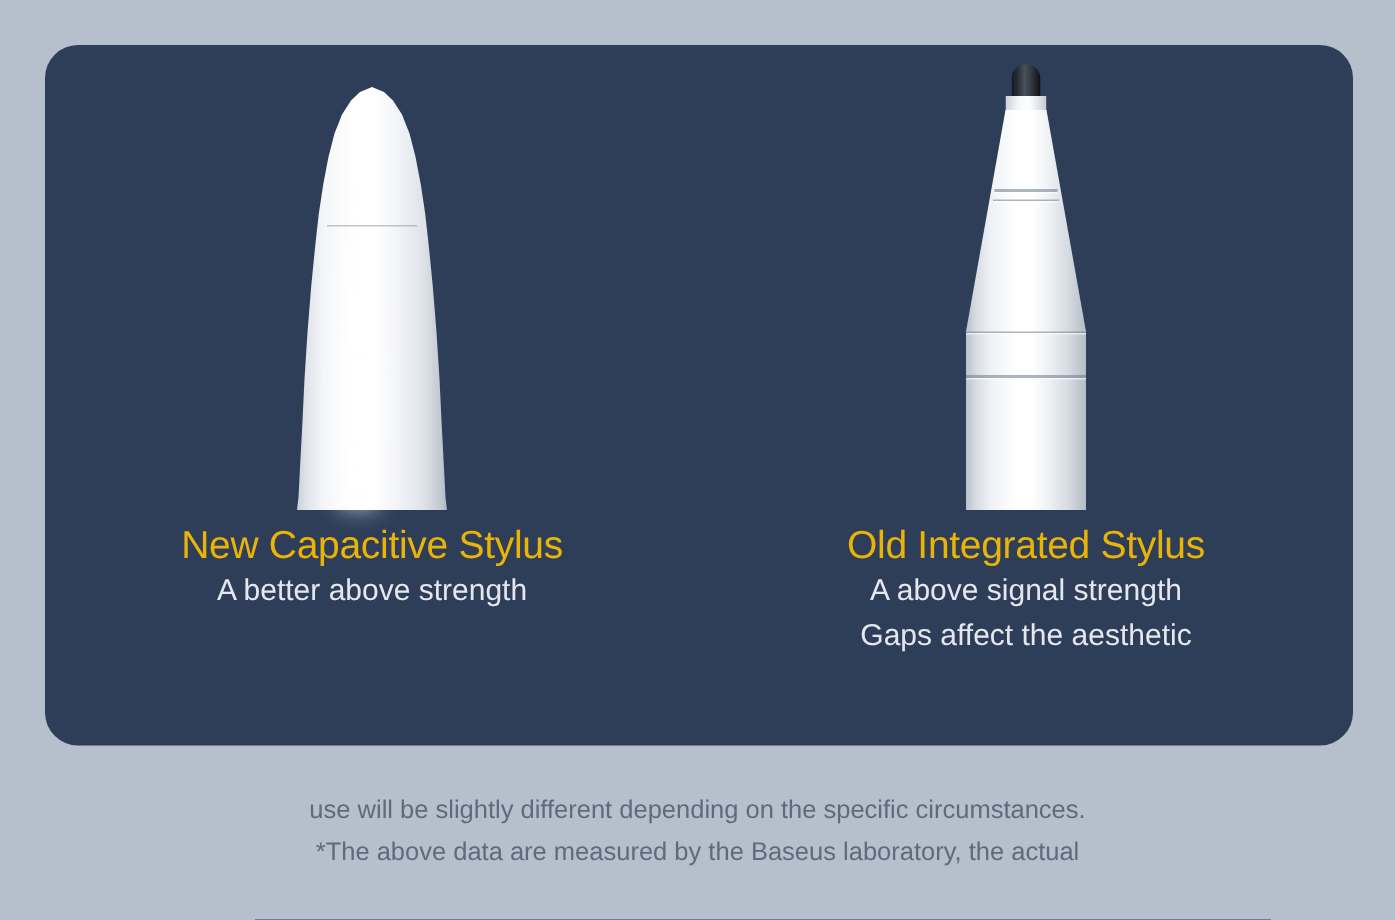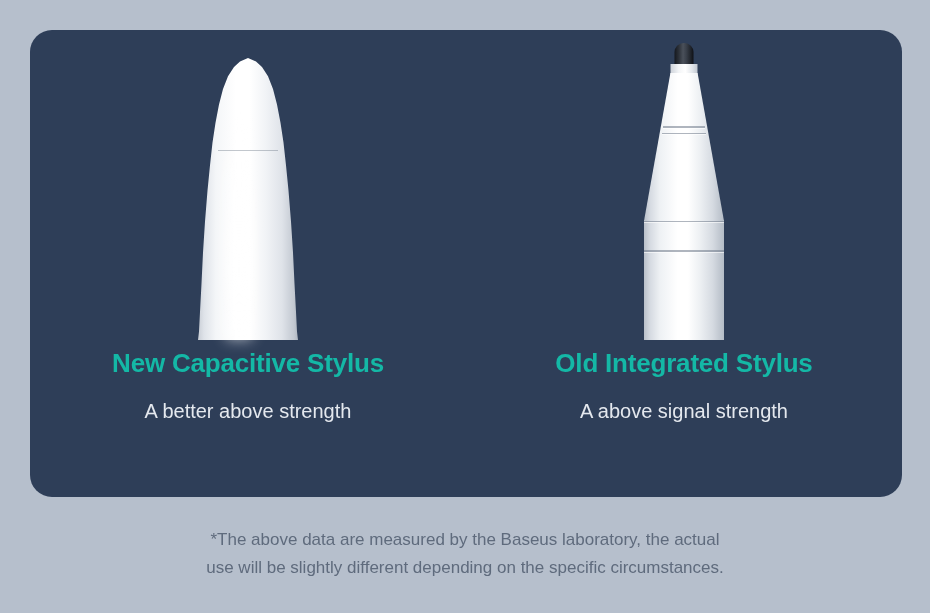--- a/index.html
+++ b/index.html
@@ -188,24 +188,23 @@
   
   .caption {
     position: absolute;
     left: 0;
     right: 0;
     top: 318px;
     text-align: center;
   }
   .caption-title {
     font-size: 26px;
-    font-weight: bold;
-    color: #14b8a6;
+    font-weight: normal;
+    color: #eab308;
     letter-spacing: -0.2px;
-    margin-bottom: 17px;
   }
   .caption-line {
     font-size: 20px;
     color: #e4e8ee;
     line-height: 30px;
   }
 
   
   .footnote {
     position: absolute;
@@ -247,22 +246,23 @@
           <div class="barrel"></div>
           <div class="gap gap-1"></div>
           <div class="gap gap-2"></div>
           <div class="gap gap-3"></div>
           <div class="gap gap-4"></div>
         </div>
       </div>
       <div class="caption">
         <div class="caption-title">Old Integrated Stylus</div>
         <div class="caption-line">A above signal strength</div>
+        <div class="caption-line">Gaps affect the aesthetic</div>
       </div>
     </div>
 
   </div>
 </div>
 
 <div class="footnote">
+  <div>use will be slightly different depending on the specific circumstances.</div>
   <div>*The above data are measured by the Baseus laboratory, the actual</div>
-  <div>use will be slightly different depending on the specific circumstances.</div>
 </div>
 
 </body></html>

